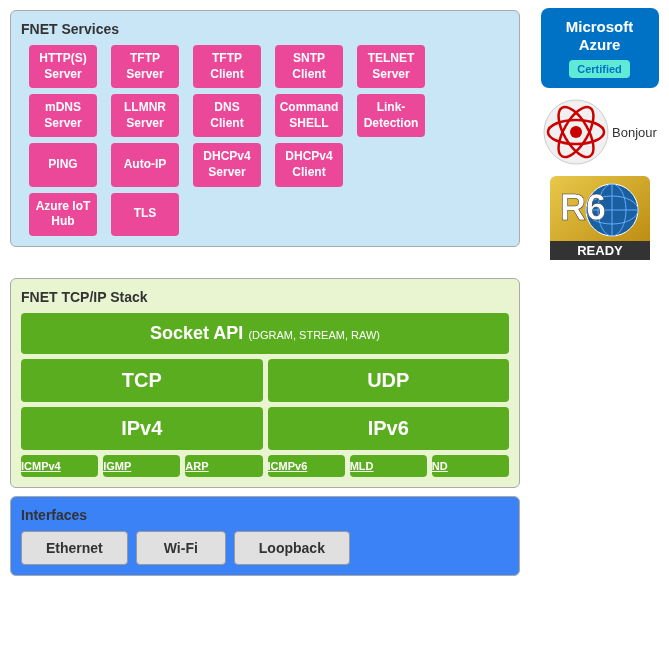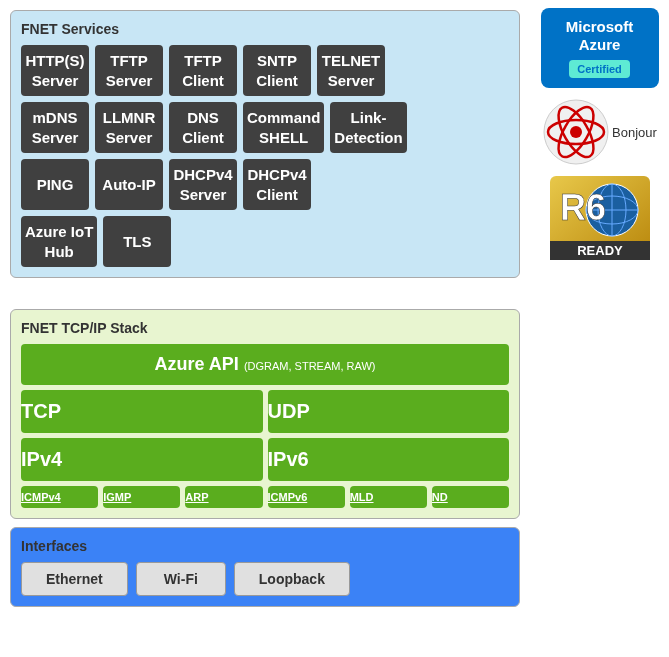--- a/index.html
+++ b/index.html
@@ -57,31 +57,32 @@
       gap: 6px;
     }
 
     .services-row {
       display: flex;
       flex-direction: row;
       gap: 6px;
     }
 
     .service-btn {
-      background: #404040;
+      background: #ec4899;
       color: #fff;
       border: none;
       border-radius: 4px;
       padding: 6px 4px;
-      font-size: 15px;
+      font-size: 12px;
       font-weight: bold;
       text-align: center;
       min-width: 68px;
       cursor: pointer;
       line-height: 1.3;
+      margin-left: 8px;
     }
 
     
     .tcpip-box {
       background: #e8f5d0;
       border: 1.5px solid #aaa;
       border-radius: 6px;
       padding: 10px;
       display: flex;
       flex-direction: column;
@@ -127,21 +128,21 @@
     }
 
     .stack-btn-half {
       background: #5aad1e;
       color: #fff;
       border: none;
       border-radius: 4px;
       padding: 10px 0;
       font-size: 20px;
       font-weight: bold;
-      text-align: left;
+      text-align: center;
       flex: 1;
       cursor: pointer;
     }
 
     .protocol-row {
       display: flex;
       flex-direction: row;
       gap: 5px;
     }
 
@@ -279,21 +280,21 @@
         <button class="service-btn">Azure IoT<br>Hub</button>
         <button class="service-btn">TLS</button>
       </div>
     </div>
   </div>
 
   <div class="tcpip-box">
     <div class="tcpip-title">FNET TCP/IP Stack</div>
     <div class="tcpip-stack">
       <button class="stack-btn-full">
-        <span>Azure API</span>
+        <span>Socket API</span>
         <span class="sub-text">(DGRAM, STREAM, RAW)</span>
       </button>
       <div class="stack-row">
         <button class="stack-btn-half">TCP</button>
         <button class="stack-btn-half">UDP</button>
       </div>
       <div class="stack-row">
         <button class="stack-btn-half">IPv4</button>
         <button class="stack-btn-half">IPv6</button>
       </div>

